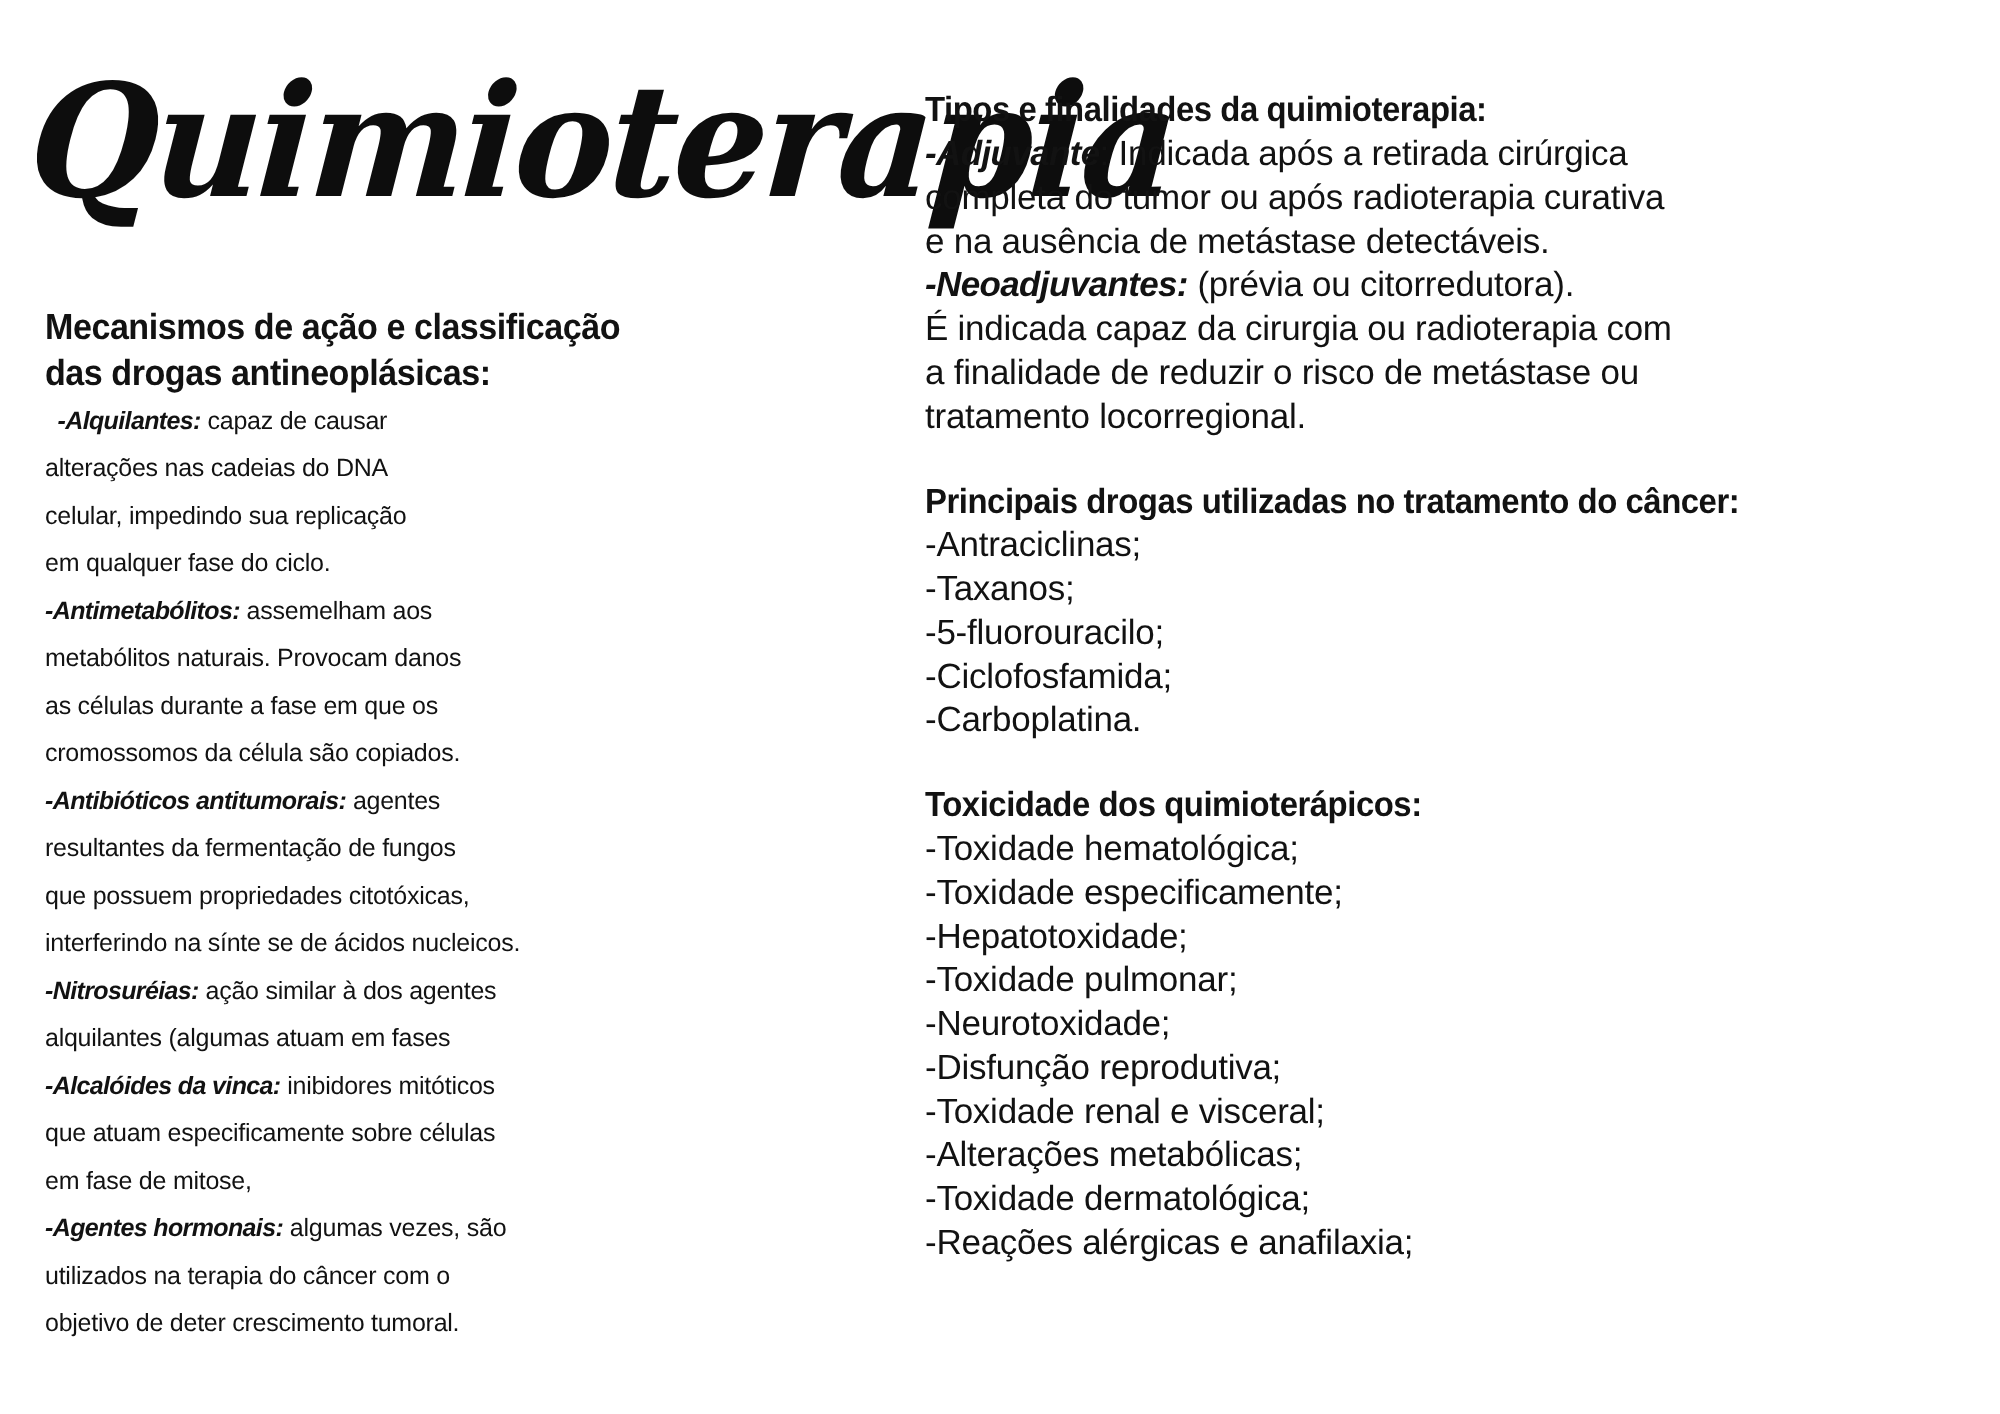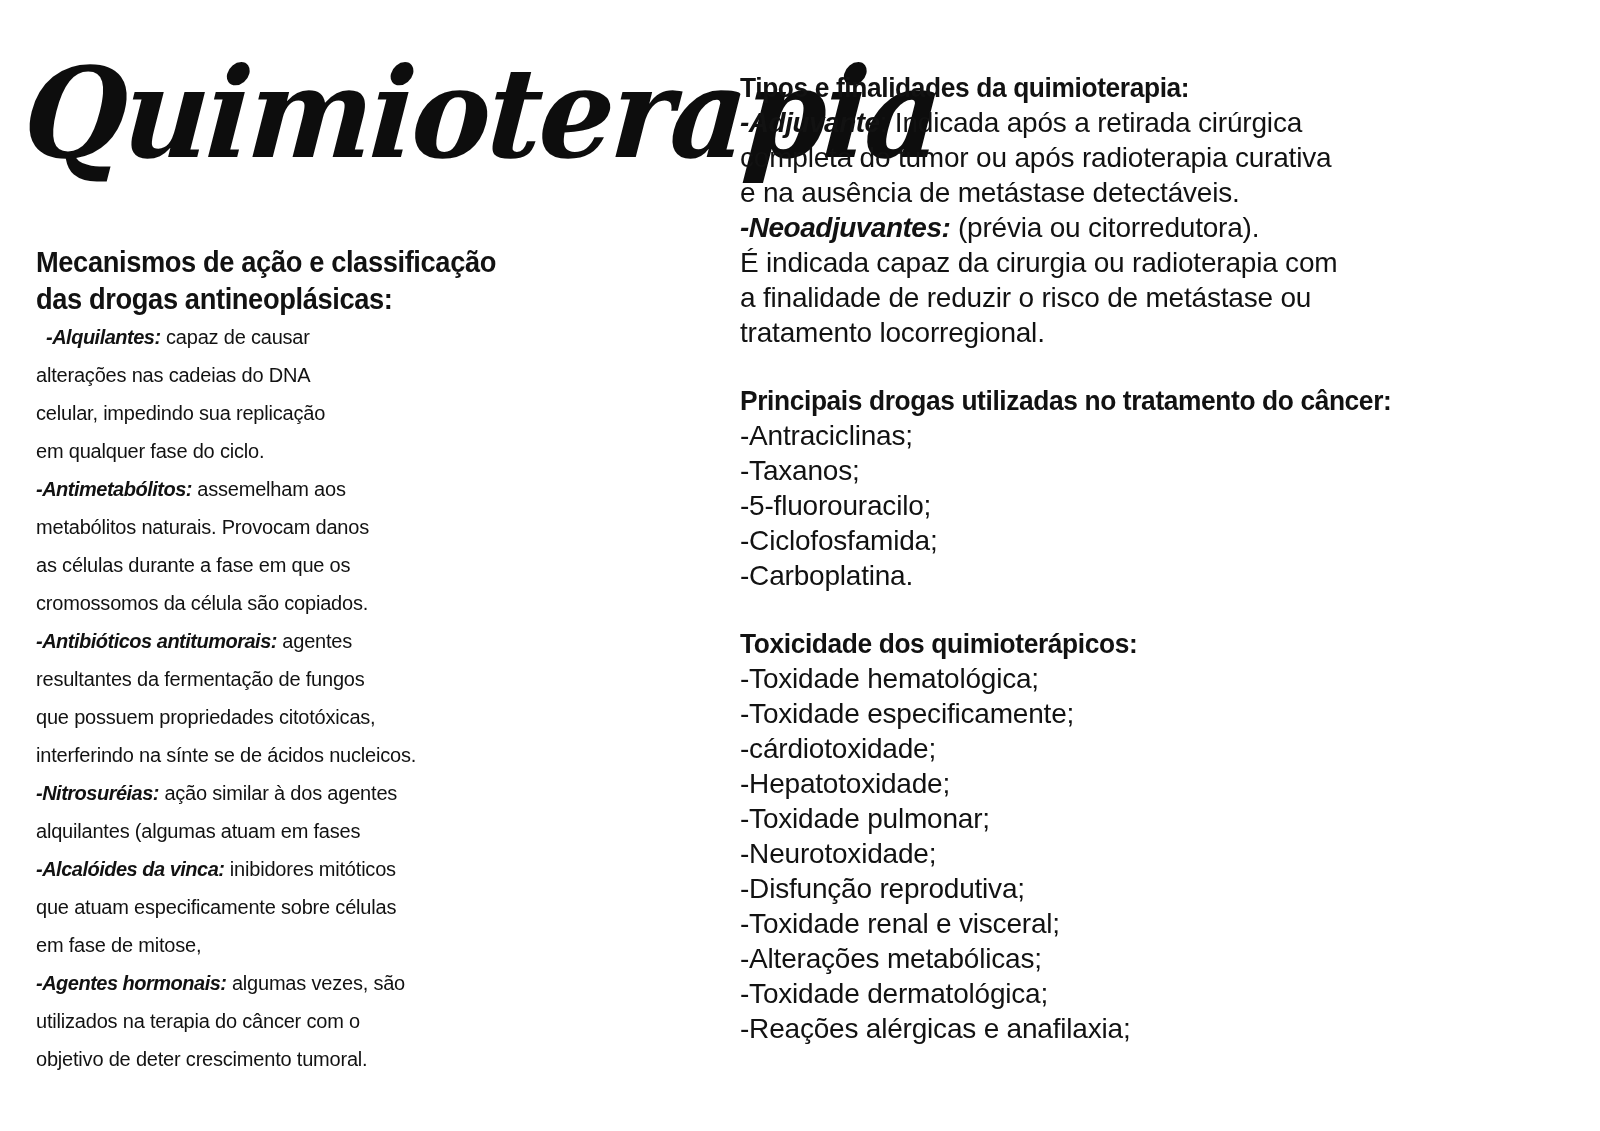--- a/index.html
+++ b/index.html
@@ -168,21 +168,20 @@
     <span class="line">-Taxanos;</span>
     <span class="line">-5-fluorouracilo;</span>
     <span class="line">-Ciclofosfamida;</span>
     <span class="line">-Carboplatina.</span>
 
     <span class="gap"></span>
 
     <span class="heading">Toxicidade dos quimioterápicos:</span>
     <span class="line">-Toxidade hematológica;</span>
     <span class="line">-Toxidade especificamente;</span>
-    <span class="line">-cárdiotoxidade;</span>
     <span class="line">-Hepatotoxidade;</span>
     <span class="line">-Toxidade pulmonar;</span>
     <span class="line">-Neurotoxidade;</span>
     <span class="line">-Disfunção reprodutiva;</span>
     <span class="line">-Toxidade renal e visceral;</span>
     <span class="line">-Alterações metabólicas;</span>
     <span class="line">-Toxidade dermatológica;</span>
     <span class="line">-Reações alérgicas e anafilaxia;</span>
 
   </div>

